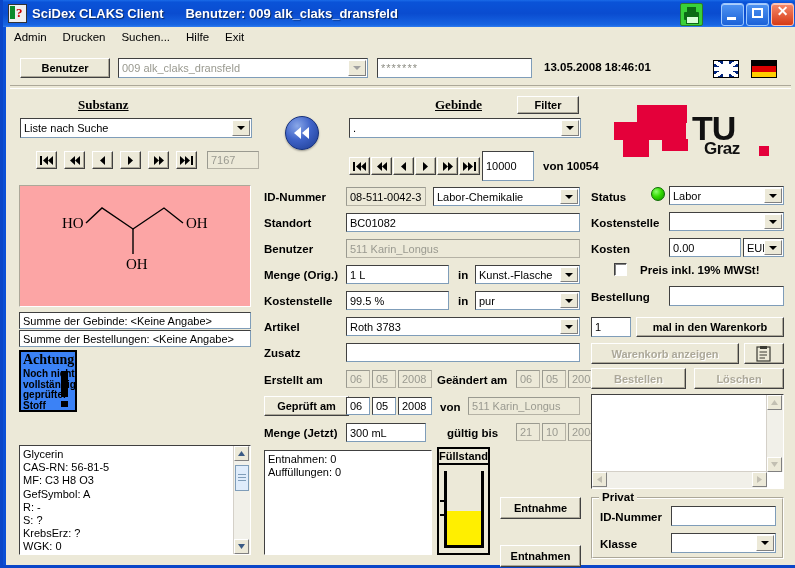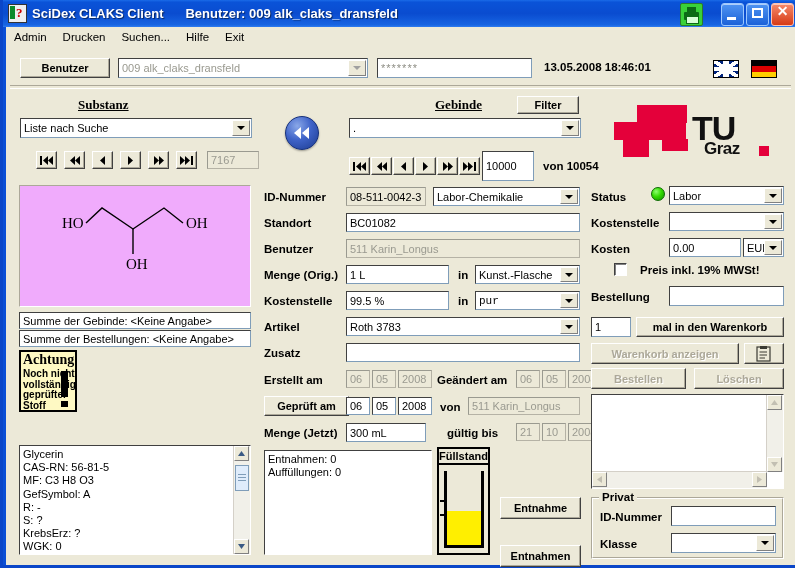--- a/index.html
+++ b/index.html
@@ -127,21 +127,21 @@
       linear-gradient(to bottom,transparent 43%,#cf142b 43%,#cf142b 57%,transparent 57%),
       linear-gradient(to right,transparent 43%,#cf142b 43%,#cf142b 57%,transparent 57%);}
   .flag-de{background:linear-gradient(to bottom,#000 0 33.3%,#dd0000 33.3% 66.6%,#ffce00 66.6% 100%);}
   
   .tulogo{position:absolute;text-align:center;}
   .tuword{position:absolute;font:bold 34px "Liberation Sans",sans-serif;color:#111;letter-spacing:-1px;}
   .tugraz{position:absolute;font:bold 17px "Liberation Sans",sans-serif;color:#111;letter-spacing:-.5px;}
   .tudot{position:absolute;width:10px;height:10px;background:#e4003a;}
   
   .achtung{
-    position:absolute;background:#fef9c3;border:2px solid #000;box-sizing:border-box;
+    position:absolute;background:#3b82f6;border:2px solid #000;box-sizing:border-box;
     font-family:"Liberation Sans",sans-serif;
   }
   .achtung .t{font:bold 14px "Liberation Serif",serif;color:#000;margin:0 0 1px 2px;}
   .achtung .s{font:bold 10px "Liberation Sans",sans-serif;color:#000;line-height:10.5px;margin-left:2px;}
   .achtung .bang{position:absolute;right:7px;top:19px;width:7px;height:26px;background:#000;}
   .achtung .bangdot{position:absolute;right:7px;top:49px;width:7px;height:6px;background:#000;}
   
   .listbox{
     position:absolute;background:#fff;box-sizing:border-box;
     border:1px solid #404040;border-right-color:#fff;border-bottom-color:#fff;
@@ -291,21 +291,21 @@
       <div class="navbtn">
         <svg width="13" height="9" viewBox="0 0 13 9">
             <polygon points="0,0 0,9 5,4.5"></polygon>
             <polygon points="5,0 5,9 10,4.5"></polygon>
             <rect x="11" y="0" width="2" height="9"></rect>
           </svg>
       </div>
       <div class="txt ro" style="width:52px;height:18px;margin-left:3px;">7167</div>
     </div>
 
-    <div style="position:absolute;left:13px;top:138px;width:232px;height:122px;background:#f0abfc;
+    <div style="position:absolute;left:13px;top:138px;width:232px;height:122px;background:#fca5a5;
                 border:1px solid #aca899;border-right-color:#fff;border-bottom-color:#fff;box-sizing:border-box;">
       <svg width="230" height="120" viewBox="0 0 230 120">
         <text x="42" y="42" font-family="Liberation Serif, serif" font-size="15">HO</text>
         <text x="166" y="42" font-family="Liberation Serif, serif" font-size="15">OH</text>
         <text x="106" y="83" font-family="Liberation Serif, serif" font-size="15">OH</text>
         <polyline points="66,37 82,22 113,43 144,22 163,37" fill="none" stroke="#000" stroke-width="1.4"></polyline>
         <line x1="113" y1="43" x2="113" y2="68" stroke="#000" stroke-width="1.4"></line>
       </svg>
     </div>
 
@@ -443,21 +443,21 @@
     <div class="combo" style="position:absolute;left:469px;top:218px;width:105px;height:19px;">
       <span>Kunst.-Flasche</span>
       <span class="arrow">
           <i></i>
         </span>
     </div>
 
     <div class="lbl" style="left:258px;top:248px;">Kostenstelle</div>
     <div class="txt" style="position:absolute;left:340px;top:244px;width:103px;height:19px;">99.5 %</div>
     <div class="lbl" style="left:452px;top:248px;">in</div>
-    <div class="combo" style="position:absolute;left:469px;top:244px;width:105px;height:19px;font-family:Liberation Mono, monospace;">
+    <div class="combo" style="position:absolute;left:469px;top:244px;width:105px;height:19px;">
       <span>pur</span>
       <span class="arrow">
           <i></i>
         </span>
     </div>
 
     <div class="lbl" style="left:258px;top:274px;">Artikel</div>
     <div class="combo" style="position:absolute;left:340px;top:270px;width:234px;height:19px;">
       <span>Roth 3783</span>
       <span class="arrow">

